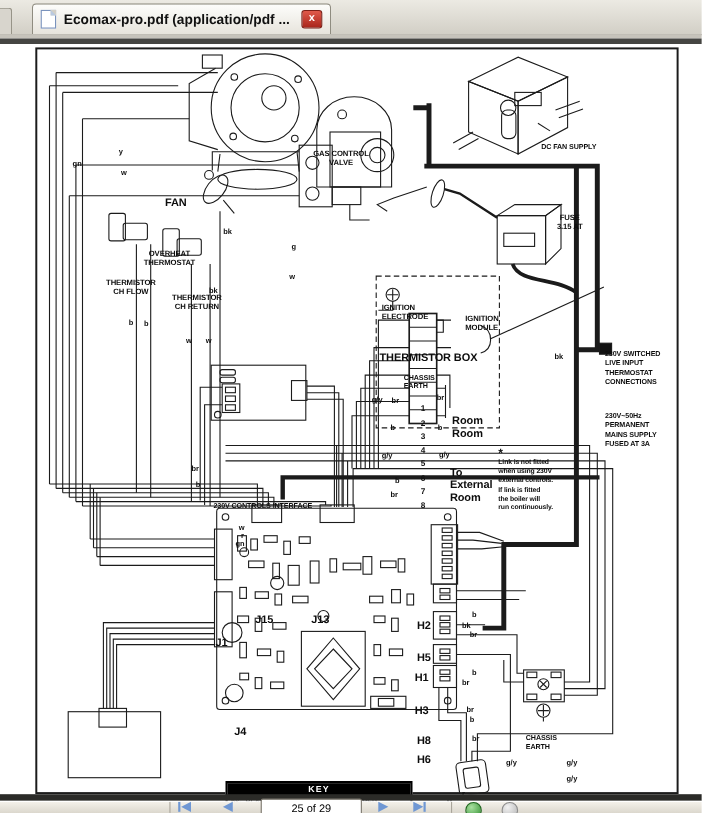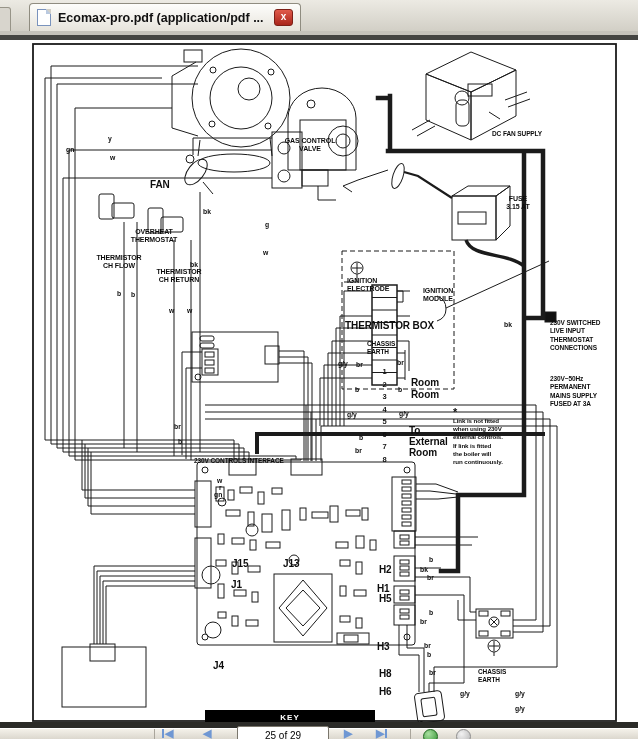--- a/index.html
+++ b/index.html
@@ -336,25 +336,25 @@
 LIVE INPUT
 THERMOSTAT
 CONNECTIONS</div>
 <div class="dl s65" style="left:550px;top:335px">230V~50Hz
 PERMANENT
 MAINS SUPPLY
 FUSED AT 3A</div>
 <div class="dl s65" style="left:194px;top:417px">230V CONTROLS INTERFACE</div>
 <div class="dl s8" style="left:232px;top:519px">J15</div>
 <div class="dl s8" style="left:283px;top:519px">J13</div>
-<div class="dl s8" style="left:231px;top:540px">J1</div>
+<div class="dl s8" style="left:196px;top:540px">J1</div>
 <div class="dl s8" style="left:213px;top:621px">J4</div>
 <div class="dl s8" style="left:379px;top:525px">H2</div>
 <div class="dl s8" style="left:379px;top:554px">H5</div>
-<div class="dl s8" style="left:377px;top:544px">H1</div>
+<div class="dl s8" style="left:377px;top:572px">H1</div>
 <div class="dl s8" style="left:377px;top:602px">H3</div>
 <div class="dl s8" style="left:379px;top:629px">H8</div>
 <div class="dl s8" style="left:379px;top:647px">H6</div>
 <div class="dl s8" style="left:206px;top:684px">CONTROL BOARD</div>
 <div class="dl s8" style="left:340px;top:682px">FUSE
 125mAT</div>
 
 <div class="dl s65" style="left:478px;top:628px">CHASSIS
 EARTH</div>
 

